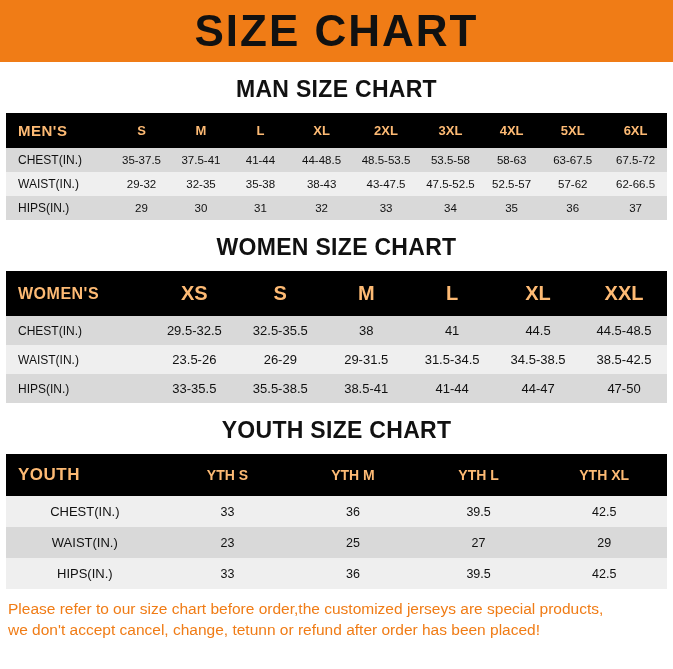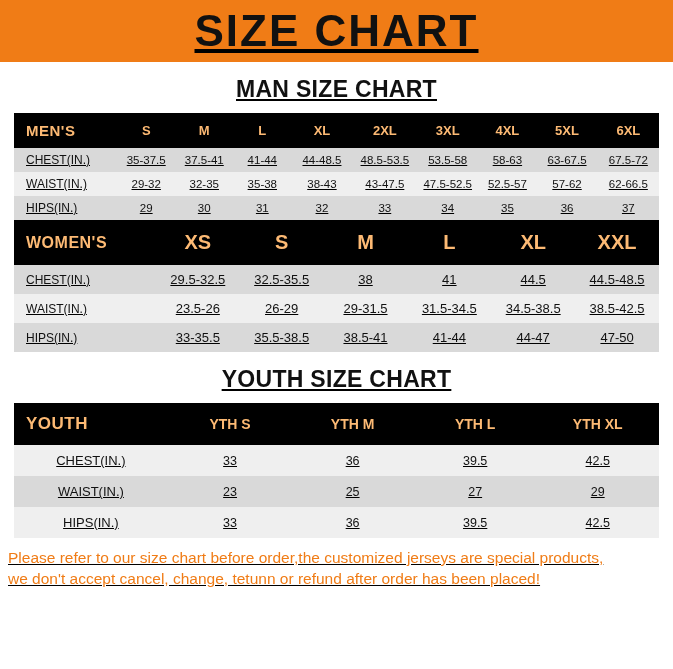--- a/index.html
+++ b/index.html
@@ -12,40 +12,39 @@
     background: #ffffff;
     font-family: "Liberation Sans", sans-serif;
     overflow: hidden;
   }
   .page {
     position: relative;
     width: 673px;
     height: 669px;
     background: #ffffff;
     box-sizing: border-box;
-    text-decoration: underline;
   }
   
   .banner {
     background: #f07c16;
     height: 62px;
     display: flex;
     align-items: center;
     justify-content: center;
   }
   .banner-title {
     font-family: "Liberation Sans", sans-serif;
     font-weight: bold;
     font-size: 44px;
     letter-spacing: 2px;
     color: #111111;
     line-height: 1;
   }
   .section {
-    padding: 0 14px;
+    padding: 0 6px;
   }
   .section-title {
     text-align: center;
     font-weight: bold;
     font-size: 23px;
     color: #111111;
     letter-spacing: 0.3px;
     margin: 14px 0 10px 0;
   }
   table.size-table {
@@ -200,20 +199,21 @@
           <td>34</td>
           <td>35</td>
           <td>36</td>
           <td>37</td>
         </tr>
       </tbody>
     </table>
   </div>
 
   <div class="section">
+    <div class="section-title">WOMEN SIZE CHART</div>
     <table class="size-table women">
       <colgroup>
         <col style="width:22%">
         <col style="width:13%">
           <col style="width:13%">
           <col style="width:13%">
         <col style="width:13%">
           <col style="width:13%">
           <col style="width:13%">
       </colgroup>

